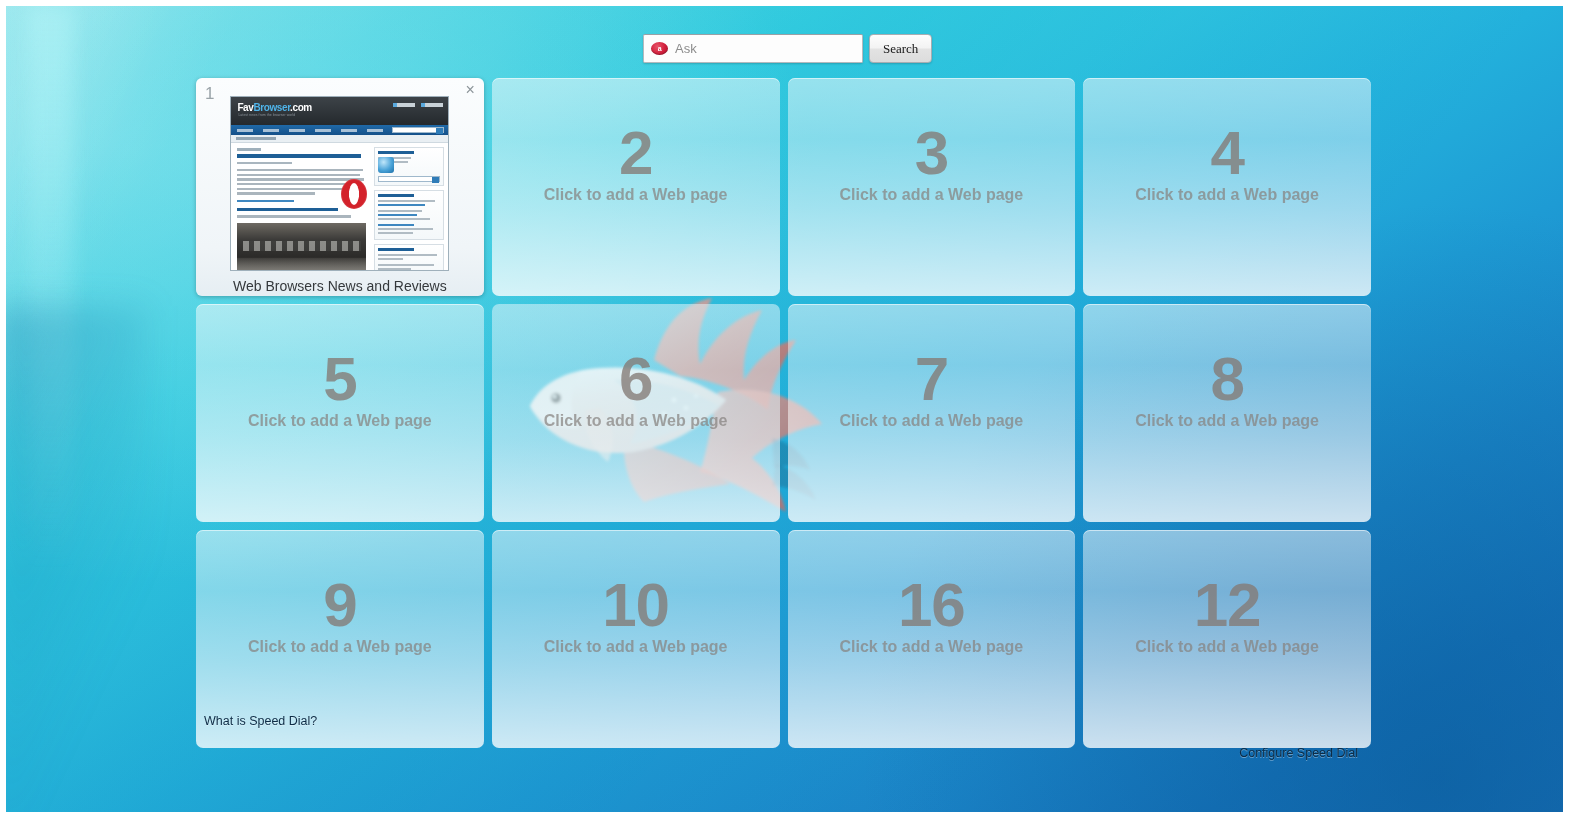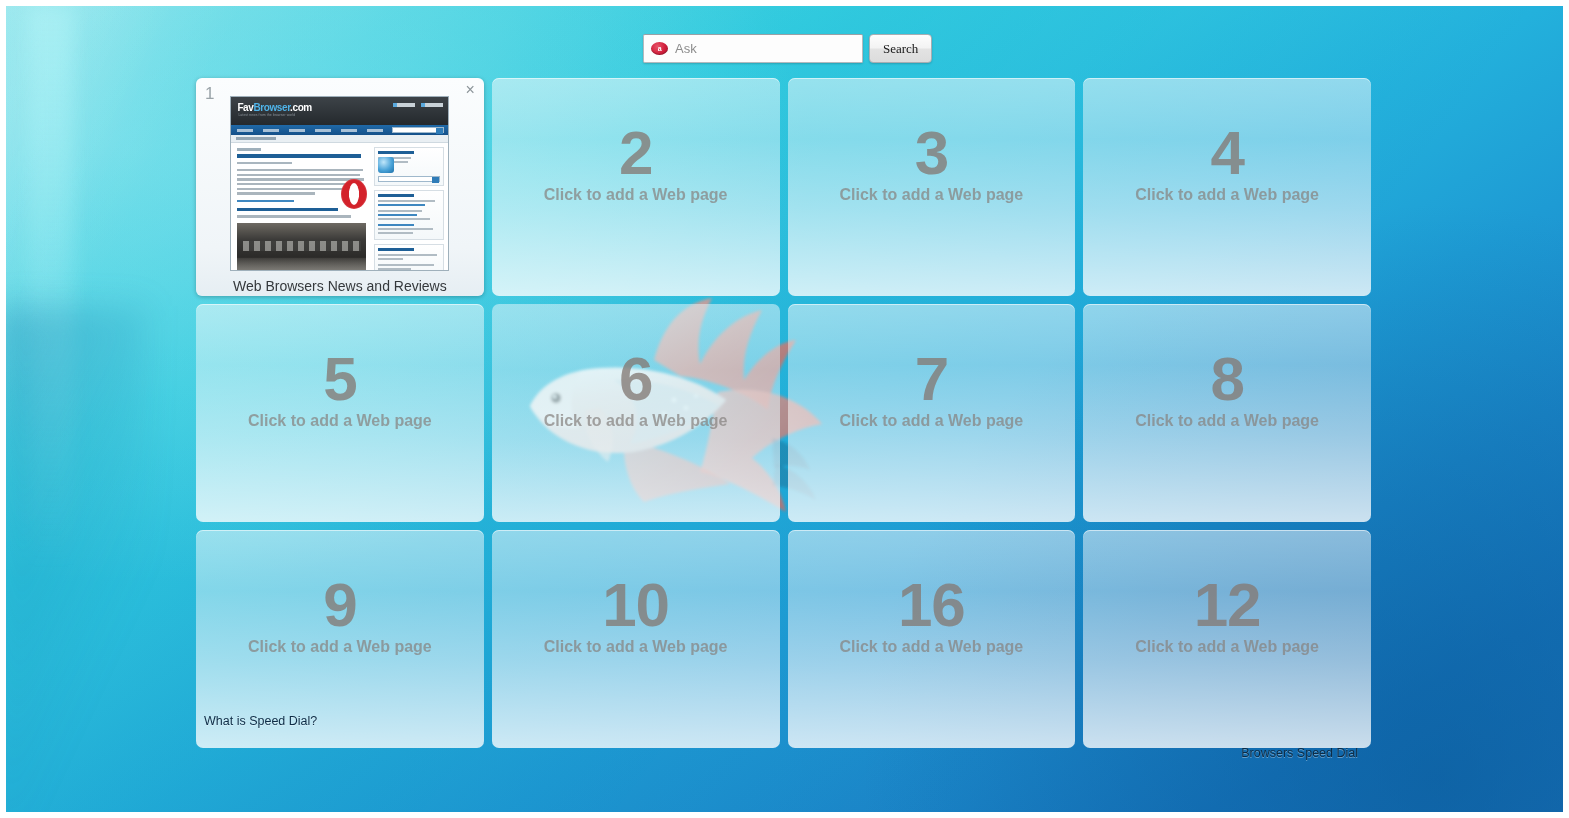--- a/index.html
+++ b/index.html
@@ -543,15 +543,15 @@
     <div class="dial-tile empty" id="tile-12">
       <div class="tile-inner">
         <div class="tile-number">12</div>
         <div class="tile-caption">Click to add a Web page</div>
       </div>
     </div>
 
   </div>
 
   <div id="what-is-speed-dial">What is Speed Dial?</div>
-  <div id="configure-speed-dial">Browsers Speed Dial</div>
+  <div id="configure-speed-dial">Configure Speed Dial</div>
 
 </div>
 
 </body></html>

